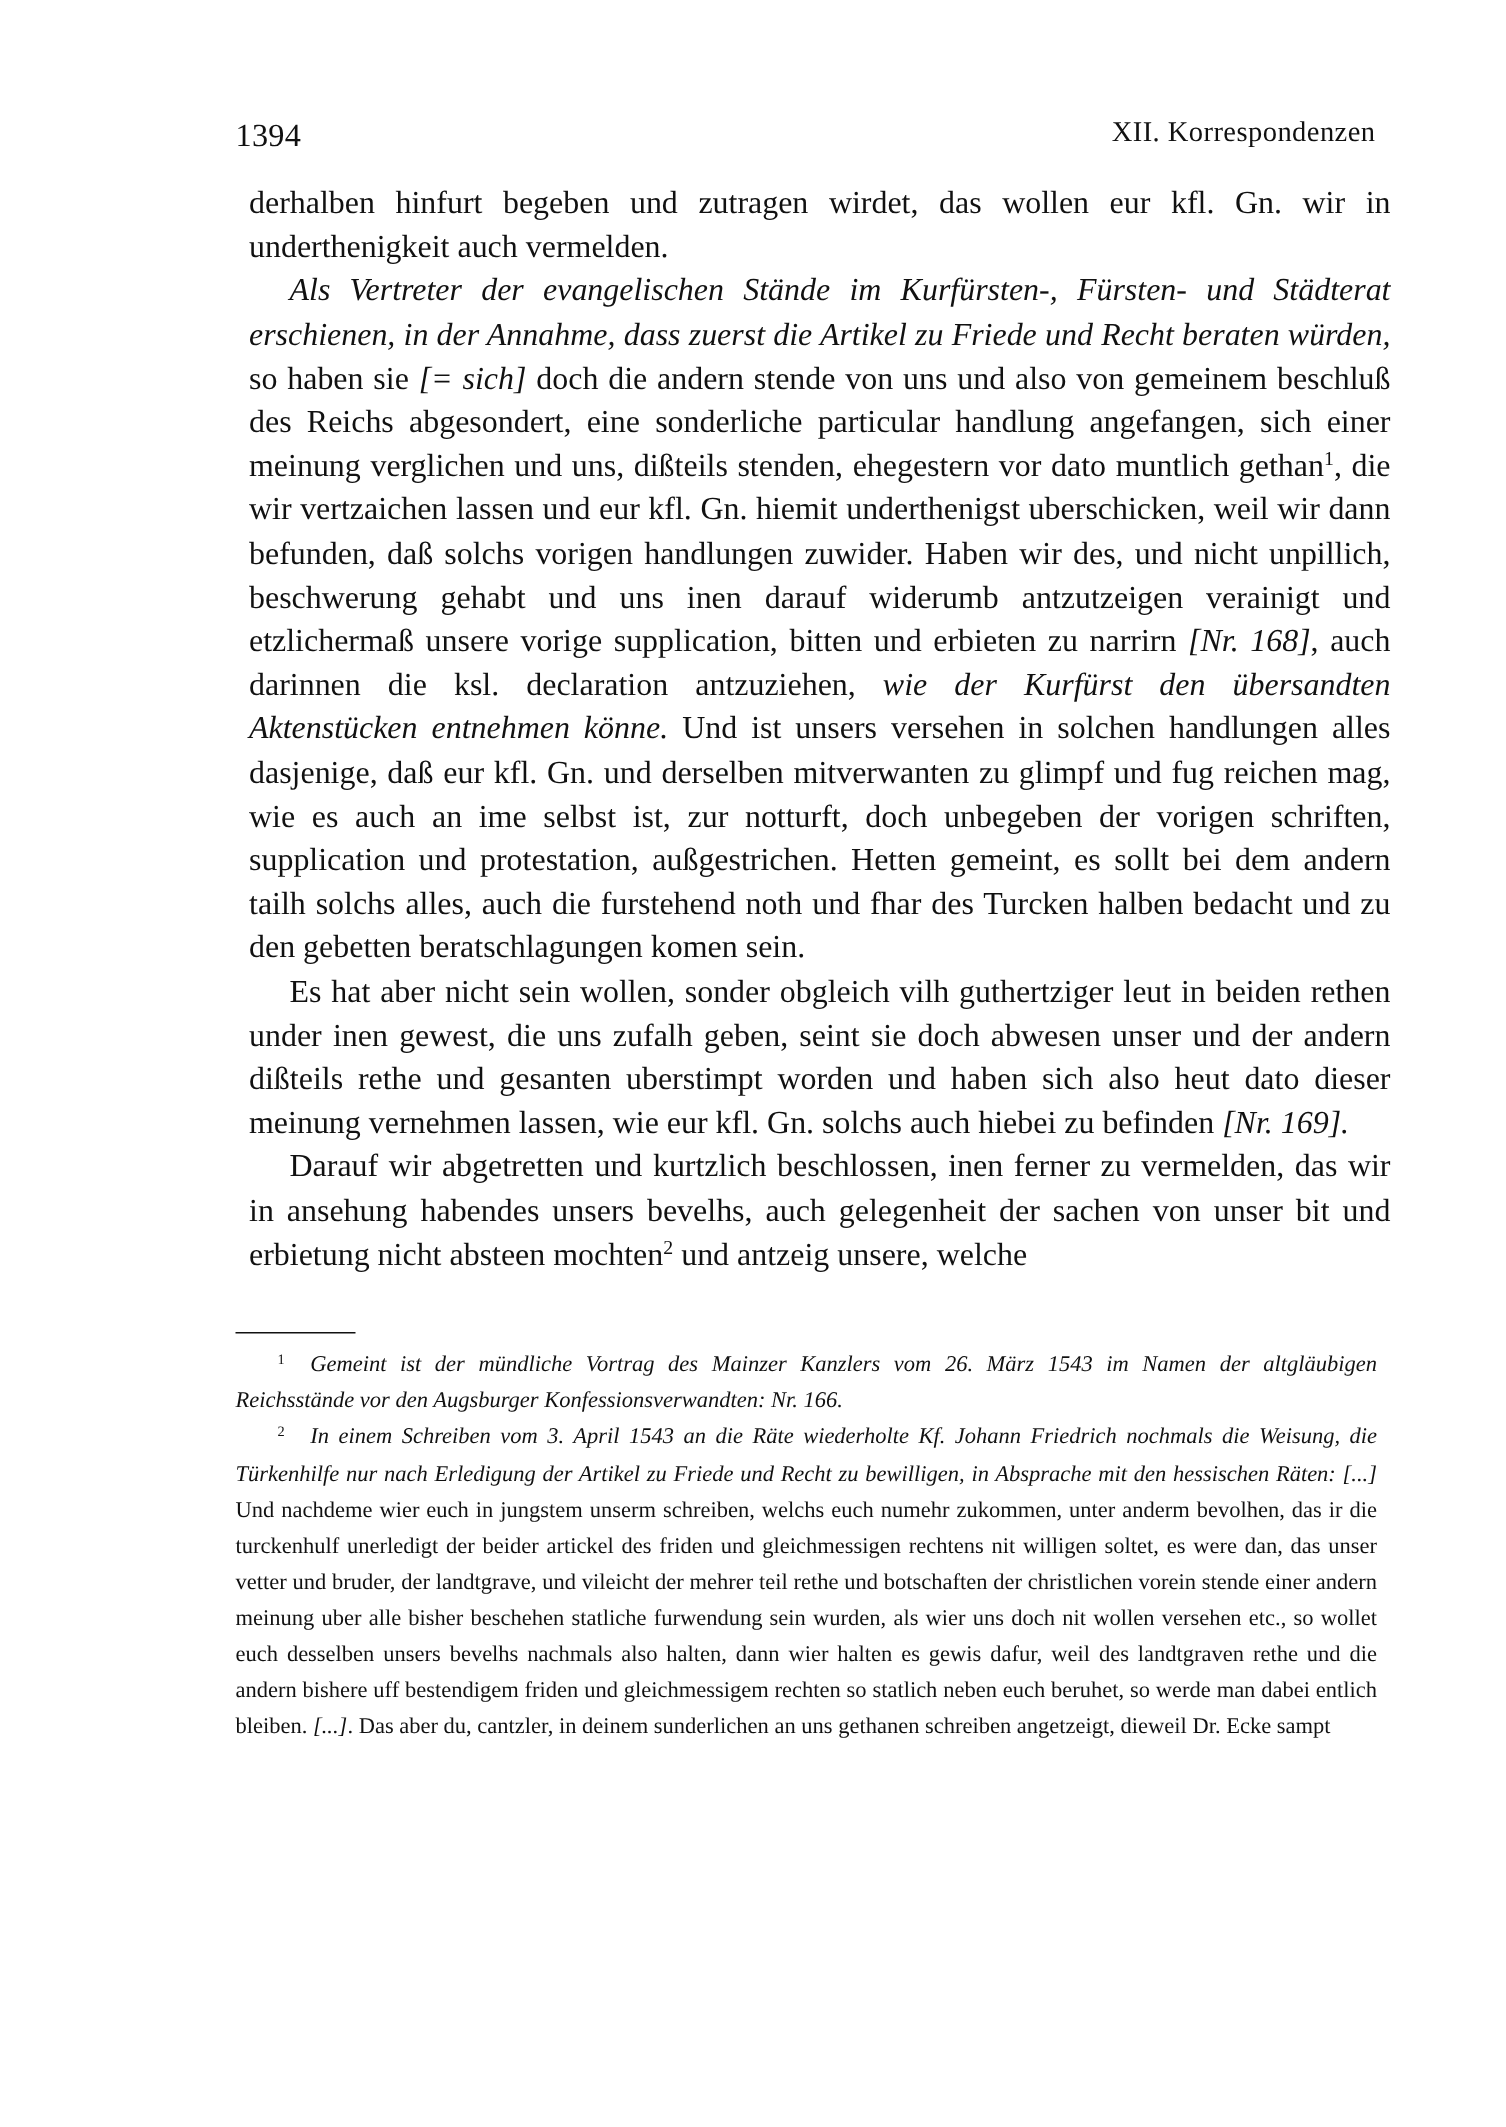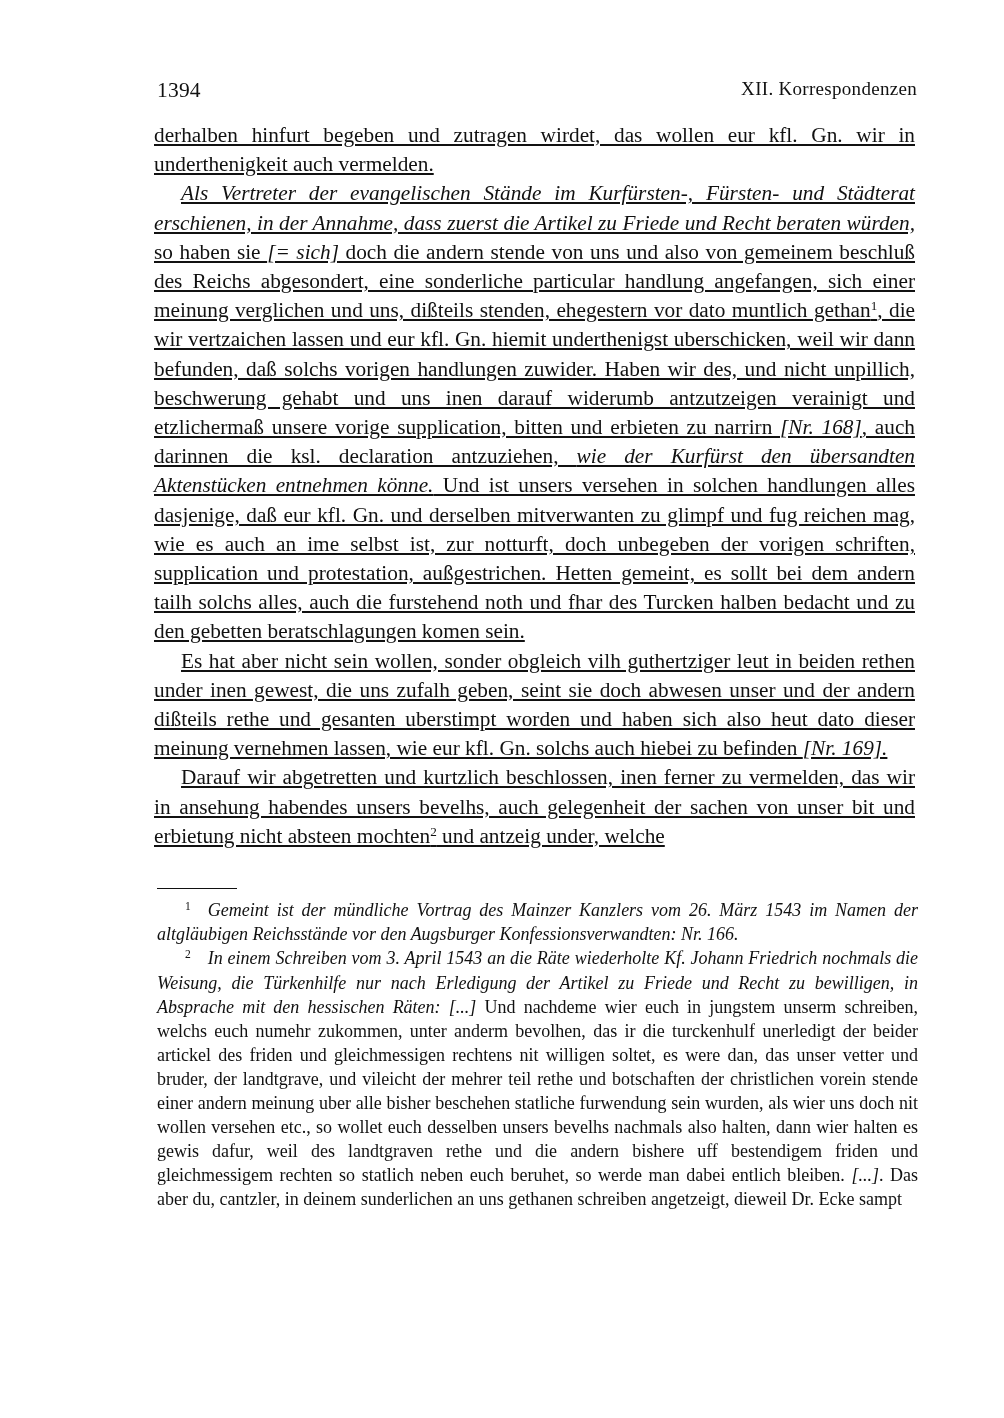--- a/index.html
+++ b/index.html
@@ -47,24 +47,23 @@
     width: 760px;
     text-align: right;
     font-size: 19px;
     letter-spacing: 0.3px;
     text-indent: -78px;
   }
 
   
   .body-block {
     position: absolute;
-    left: 154px;
+    left: 166px;
     top: 121px;
     width: 761px;
-    text-decoration: underline;
   }
   .para {
     font-size: 21.3px;
     line-height: 29.2px;
     text-align: justify;
     text-justify: inter-word;
     margin: 0;
     hyphens: none;
   }
   .para.indent {
@@ -88,21 +87,21 @@
     top: 888px;
     width: 761px;
   }
   .fn-rule {
     width: 80px;
     height: 1.3px;
     background: #111111;
     margin: 0 0 9px 0;
   }
   .footnote {
-    font-size: 18px;
+    font-size: 15px;
     line-height: 24.1px;
     text-align: justify;
     text-justify: inter-word;
     margin: 0;
     text-indent: 28px;
     hyphens: none;
   }
   .footnote .fn-num {
     font-size: 0.64em;
     vertical-align: 0.54em;
@@ -121,21 +120,21 @@
 
   <div class="running-head">
     <span class="folio">1394</span>
     <span class="head-title">XII. Korrespondenzen</span>
   </div>
 
   <div class="body-block" id="body-block">
       <p class="para"><span>derhalben hinfurt begeben und zutragen wirdet, das wollen eur kfl. Gn. wir in underthenigkeit auch vermelden.</span></p>
       <p class="para indent"><span class="it">Als Vertreter der evangelischen Stände im Kurfürsten-, Fürsten- und Städterat erschienen, in der Annahme, dass zuerst die Artikel zu Friede und Recht beraten würden,</span><span> so haben sie </span><span class="it">[= sich]</span><span> doch die andern stende von uns und also von gemeinem beschluß des Reichs abgesondert, eine sonderliche particular handlung angefangen, sich einer meinung verglichen und uns, dißteils stenden, ehegestern vor dato muntlich gethan</span><sup class="fn-ref">1</sup><span>, die wir vertzaichen lassen und eur kfl. Gn. hiemit underthenigst uberschicken, weil wir dann befunden, daß solchs vorigen handlungen zuwider. Haben wir des, und nicht unpillich, beschwerung gehabt und uns inen darauf widerumb antzutzeigen verainigt und etzlichermaß unsere vorige supplication, bitten und erbieten zu narrirn </span><span class="it">[Nr. 168]</span><span>, auch darinnen die ksl. declaration antzuziehen, </span><span class="it">wie der Kurfürst den übersandten Aktenstücken entnehmen könne.</span><span> Und ist unsers versehen in solchen handlungen alles dasjenige, daß eur kfl. Gn. und derselben mitverwanten zu glimpf und fug reichen mag, wie es auch an ime selbst ist, zur notturft, doch unbegeben der vorigen schriften, supplication und protestation, außgestrichen. Hetten gemeint, es sollt bei dem andern tailh solchs alles, auch die furstehend noth und fhar des Turcken halben bedacht und zu den gebetten beratschlagungen komen sein.</span></p>
       <p class="para indent"><span>Es hat aber nicht sein wollen, sonder obgleich vilh guthertziger leut in beiden rethen under inen gewest, die uns zufalh geben, seint sie doch abwesen unser und der andern dißteils rethe und gesanten uberstimpt worden und haben sich also heut dato dieser meinung vernehmen lassen, wie eur kfl. Gn. solchs auch hiebei zu befinden </span><span class="it">[Nr. 169].</span></p>
-      <p class="para indent"><span>Darauf wir abgetretten und kurtzlich beschlossen, inen ferner zu vermelden, das wir in ansehung habendes unsers bevelhs, auch gelegenheit der sachen von unser bit und erbietung nicht absteen mochten</span><sup class="fn-ref">2</sup><span> und antzeig under, welche</span></p>
+      <p class="para indent"><span>Darauf wir abgetretten und kurtzlich beschlossen, inen ferner zu vermelden, das wir in ansehung habendes unsers bevelhs, auch gelegenheit der sachen von unser bit und erbietung nicht absteen mochten</span><sup class="fn-ref">2</sup><span> und antzeig unsere, welche</span></p>
     </div>
 
   <div class="footnote-block">
     <div class="fn-rule"></div>
     <div id="footnote-list">
         <p class="footnote"><sup class="fn-num">1</sup><span class="it">Gemeint ist der mündliche Vortrag des Mainzer Kanzlers vom 26. März 1543 im Namen der altgläubigen Reichsstände vor den Augsburger Konfessionsverwandten: Nr. 166.</span></p>
         <p class="footnote"><sup class="fn-num">2</sup><span class="it">In einem Schreiben vom 3. April 1543 an die Räte wiederholte Kf. Johann Friedrich nochmals die Weisung, die Türkenhilfe nur nach Erledigung der Artikel zu Friede und Recht zu bewilligen, in Absprache mit den hessischen Räten: [...]</span><span> Und nachdeme wier euch in jungstem unserm schreiben, welchs euch numehr zukommen, unter anderm bevolhen, das ir die turckenhulf unerledigt der beider artickel des friden und gleichmessigen rechtens nit willigen soltet, es were dan, das unser vetter und bruder, der landtgrave, und vileicht der mehrer teil rethe und botschaften der christlichen vorein stende einer andern meinung uber alle bisher beschehen statliche furwendung sein wurden, als wier uns doch nit wollen versehen etc., so wollet euch desselben unsers bevelhs nachmals also halten, dann wier halten es gewis dafur, weil des landtgraven rethe und die andern bishere uff bestendigem friden und gleichmessigem rechten so statlich neben euch beruhet, so werde man dabei entlich bleiben. </span><span class="it">[...]</span><span>. Das aber du, cantzler, in deinem sunderlichen an uns gethanen schreiben angetzeigt, dieweil Dr. Ecke sampt</span></p>
       </div>
   </div>
 

